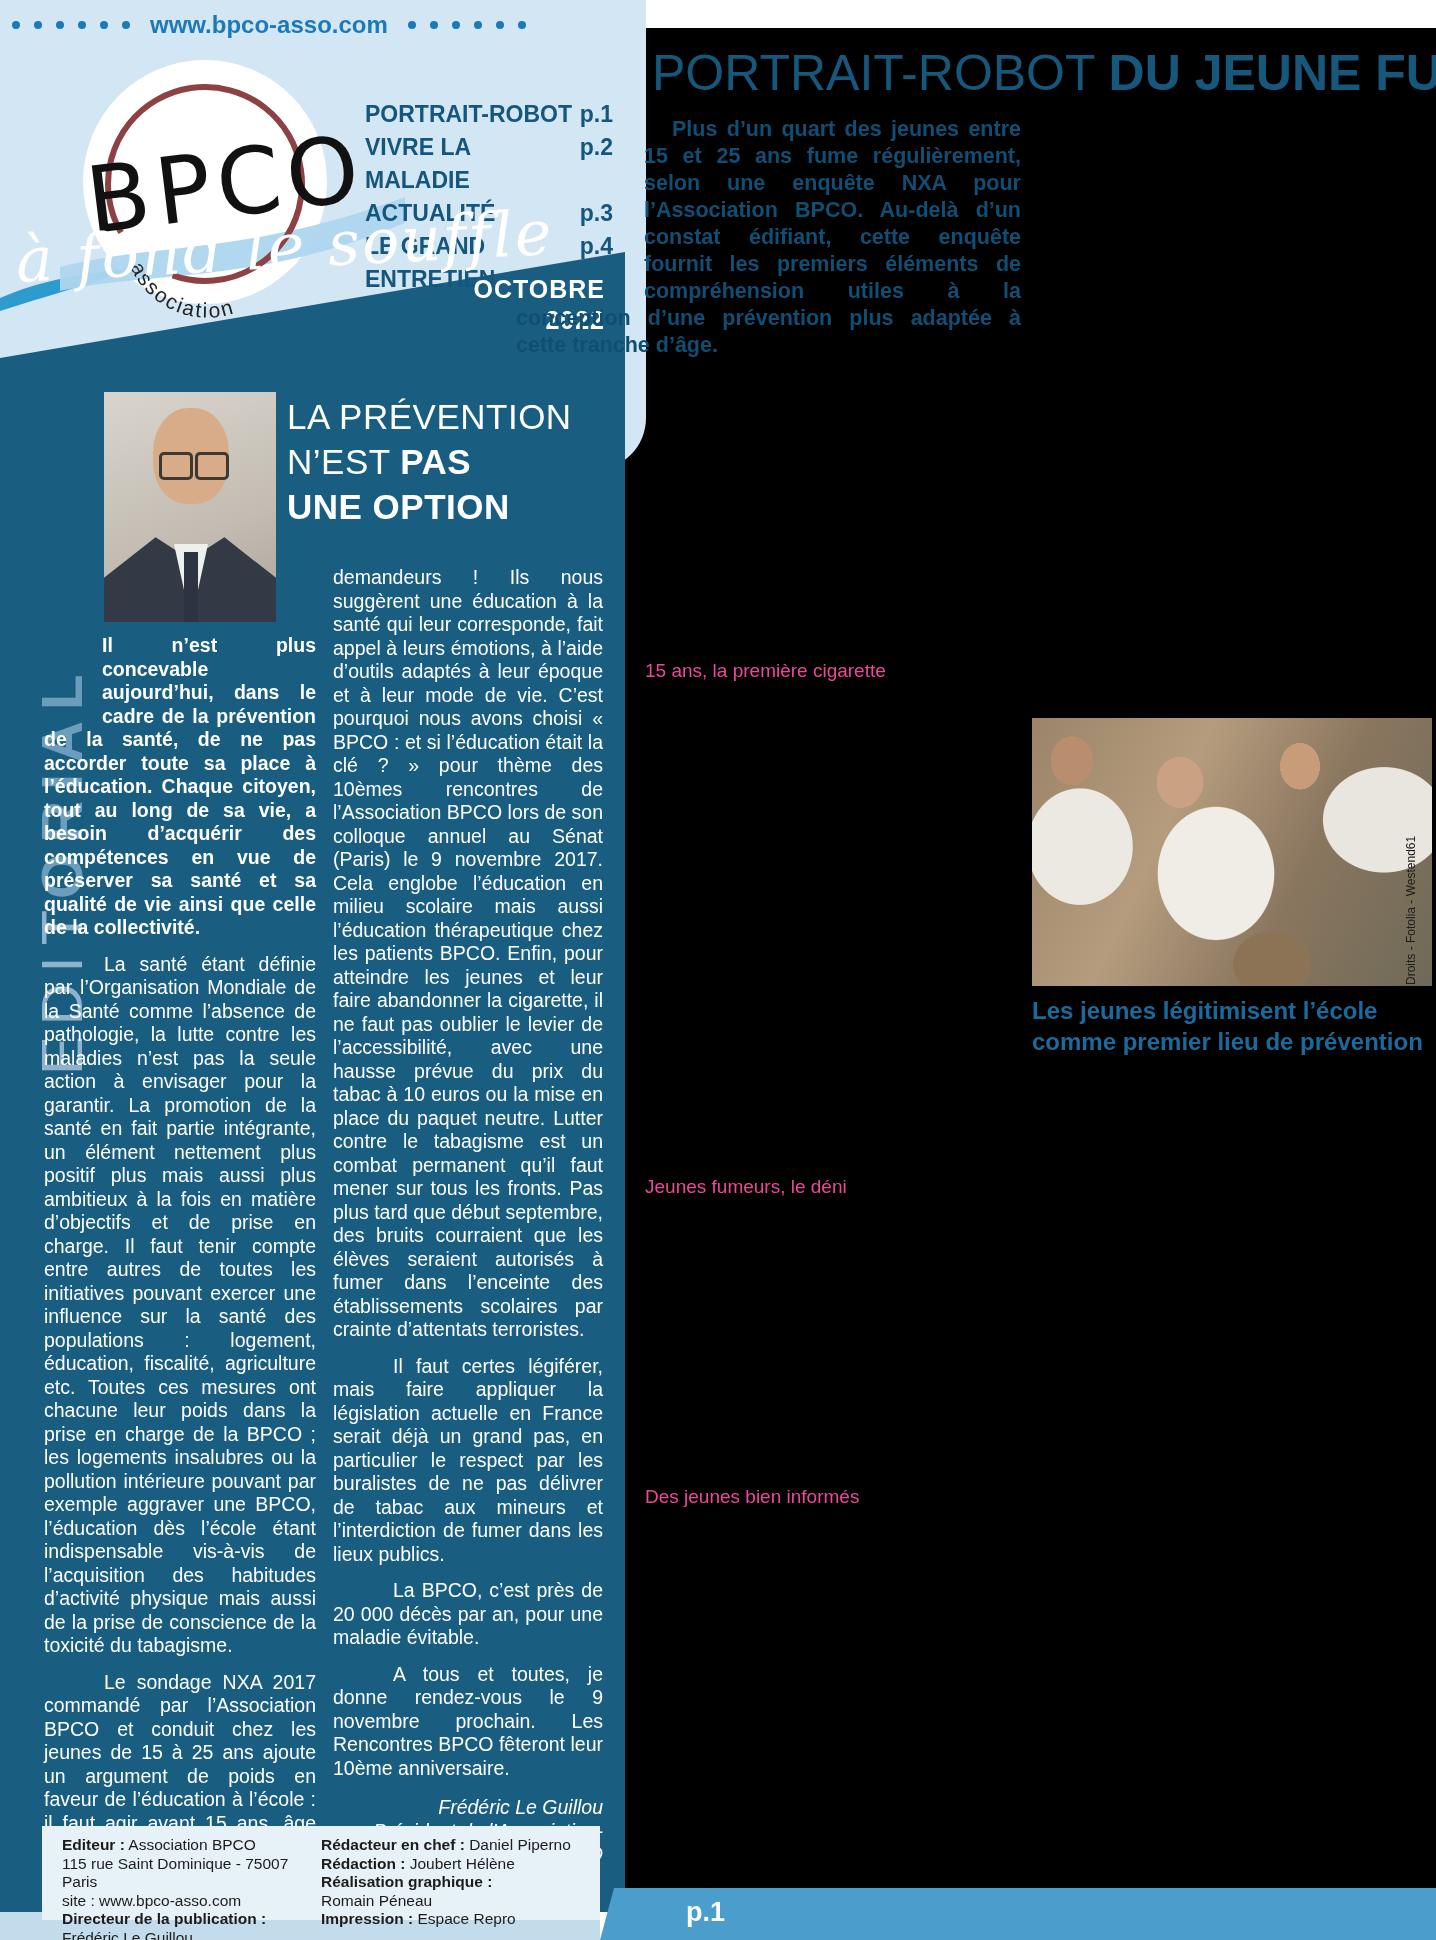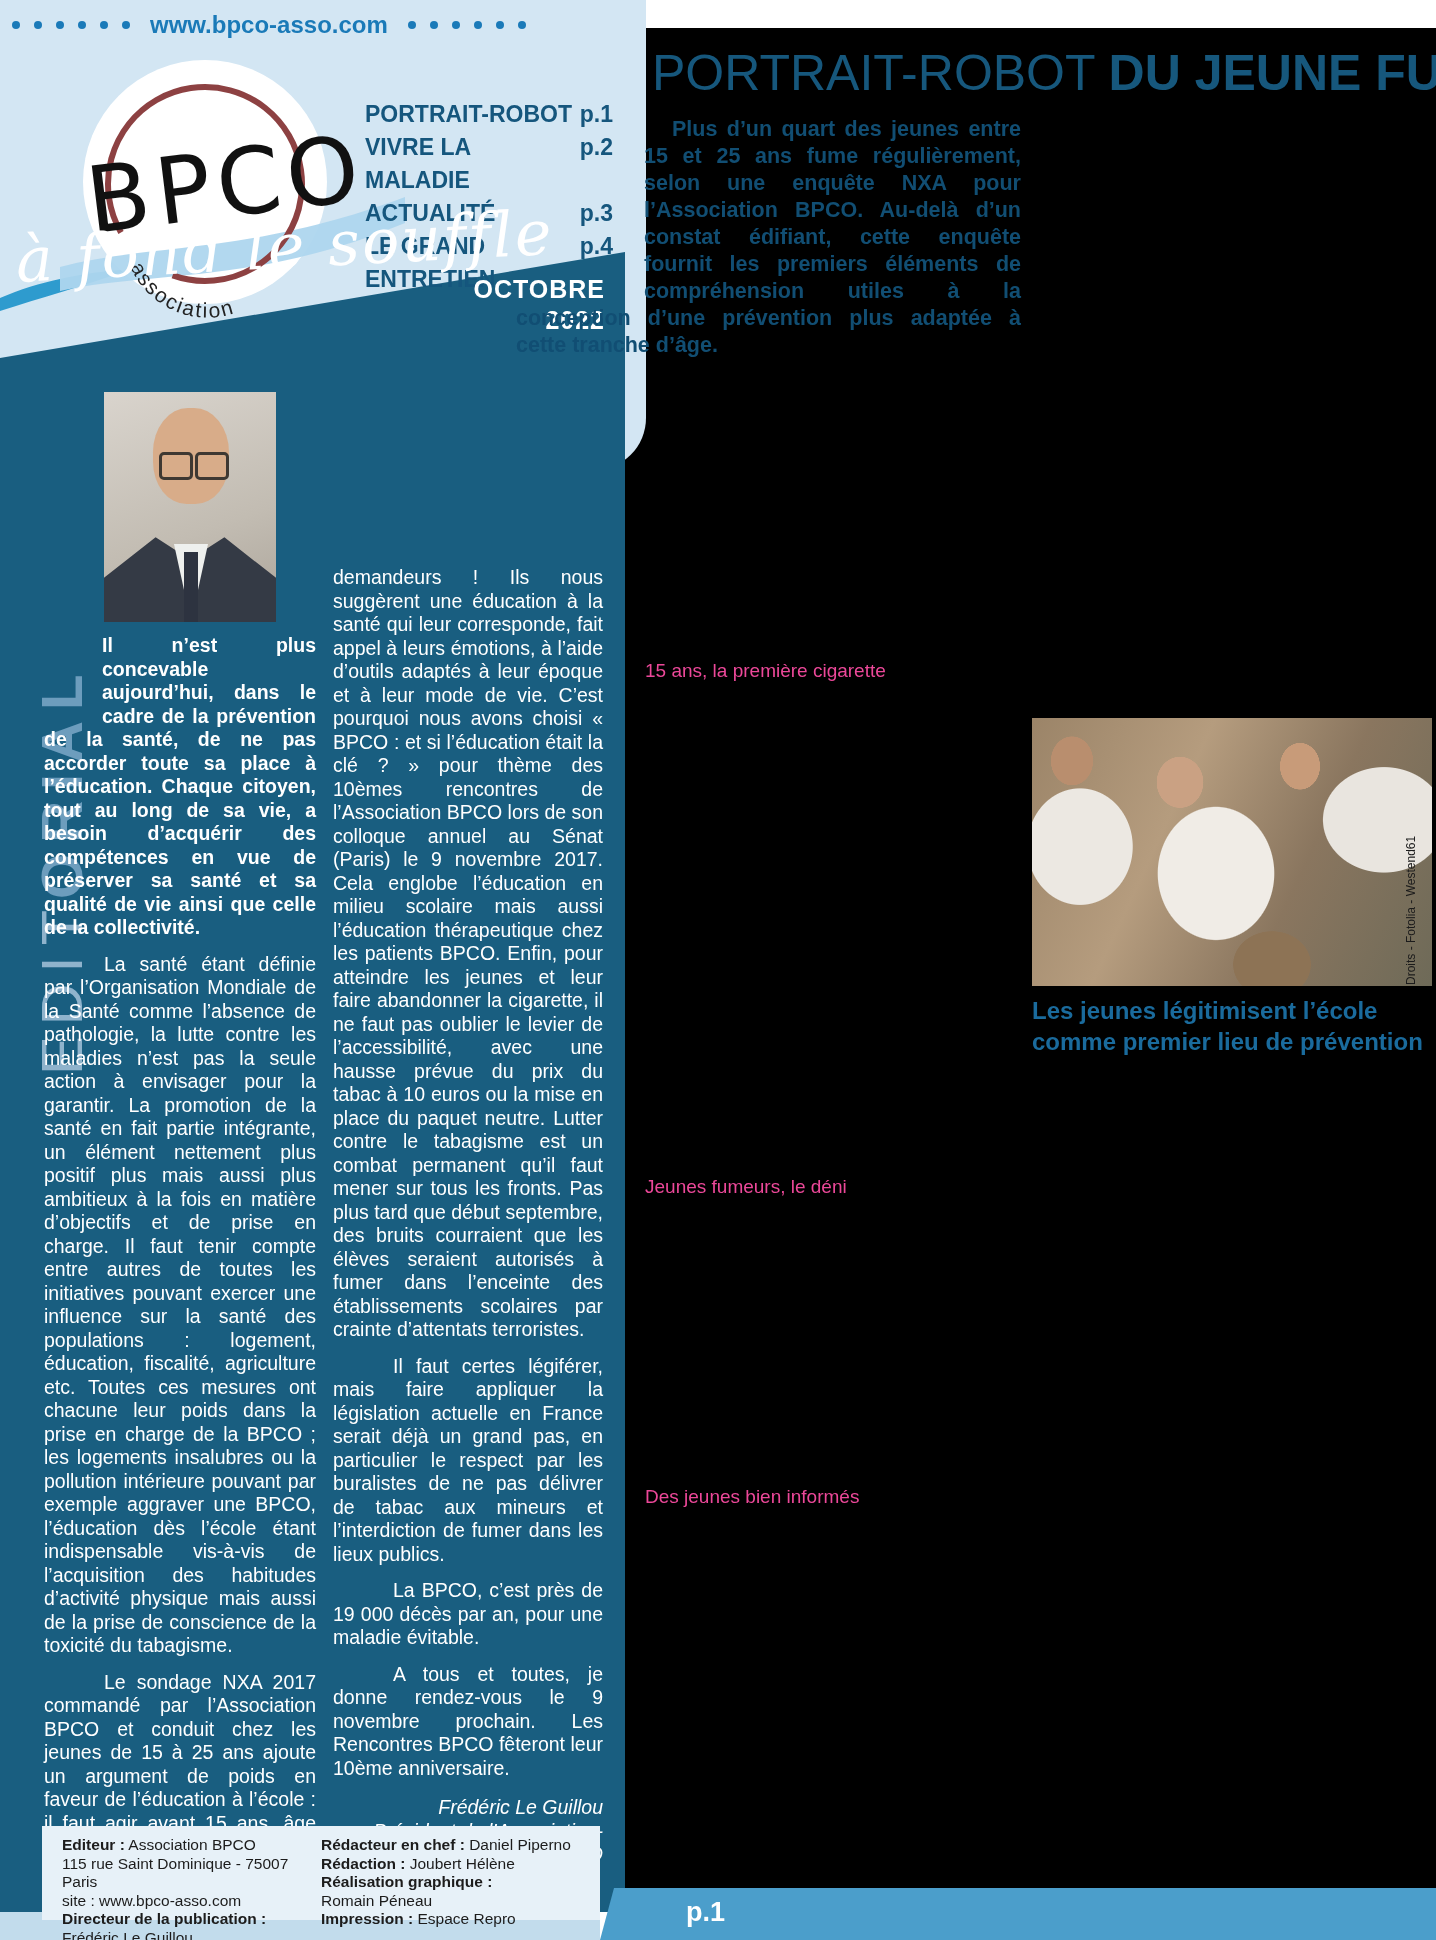--- a/index.html
+++ b/index.html
@@ -164,32 +164,37 @@
 
   <div class="abs portrait">
     <div class="p-head"></div>
     <div class="p-glass"></div>
     <div class="p-glass p-glass2"></div>
     <div class="p-suit"></div>
     <div class="p-shirt"></div>
     <div class="p-tie"></div>
   </div>
 
+  <div class="abs ed-title">
+    <div>LA PRÉVENTION</div>
+    <div><span>N’EST </span><span class="t-bold">PAS</span></div>
+    <div class="t-bold">UNE OPTION</div>
+  </div>
 
   <div class="abs col col1">
     <div class="spacer1"></div>
     <p class="intro-bold">Il n’est plus concevable aujourd’hui, dans le cadre de la prévention de la santé, de ne pas accorder toute sa place à l’éducation. Chaque citoyen, tout au long de sa vie, a besoin d’acquérir des compétences en vue de préserver sa santé et sa qualité de vie ainsi que celle de la collectivité.</p>
     <p class="indent">La santé étant définie par l’Organisation Mondiale de la Santé comme l’absence de pathologie, la lutte contre les maladies n’est pas la seule action à envisager pour la garantir. La promotion de la santé en fait partie intégrante, un élément nettement plus positif plus mais aussi plus ambitieux à la fois en matière d’objectifs et de prise en charge. Il faut tenir compte entre autres de toutes les initiatives pouvant exercer une influence sur la santé des populations : logement, éducation, fiscalité, agriculture etc. Toutes ces mesures ont chacune leur poids dans la prise en charge de la BPCO ; les logements insalubres ou la pollution intérieure pouvant par exemple aggraver une BPCO, l’éducation dès l’école étant indispensable vis-à-vis de l’acquisition des habitudes d’activité physique mais aussi de la prise de conscience de la toxicité du tabagisme.</p>
     <p class="indent">Le sondage NXA 2017 commandé par l’Association BPCO et conduit chez les jeunes de 15 à 25 ans ajoute un argument de poids en faveur de l’éducation à l’école : il faut agir avant 15 ans, âge moyen d’entrée dans le tabagisme. Profitons-en, les jeunes sont</p>
   </div>
 
   <div class="abs col col2">
     <p>demandeurs ! Ils nous suggèrent une éducation à la santé qui leur corresponde, fait appel à leurs émotions, à l’aide d’outils adaptés à leur époque et à leur mode de vie. C’est pourquoi nous avons choisi « BPCO : et si l’éducation était la clé ? » pour thème des 10èmes rencontres de l’Association BPCO lors de son colloque annuel au Sénat (Paris) le 9 novembre 2017. Cela englobe l’éducation en milieu scolaire mais aussi l’éducation thérapeutique chez les patients BPCO. Enfin, pour atteindre les jeunes et leur faire abandonner la cigarette, il ne faut pas oublier le levier de l’accessibilité, avec une hausse prévue du prix du tabac à 10 euros ou la mise en place du paquet neutre. Lutter contre le tabagisme est un combat permanent qu’il faut mener sur tous les fronts. Pas plus tard que début septembre, des bruits courraient que les élèves seraient autorisés à fumer dans l’enceinte des établissements scolaires par crainte d’attentats terroristes.</p>
     <p class="indent">Il faut certes légiférer, mais faire appliquer la législation actuelle en France serait déjà un grand pas, en particulier le respect par les buralistes de ne pas délivrer de tabac aux mineurs et l’interdiction de fumer dans les lieux publics.</p>
-    <p class="indent">La BPCO, c’est près de 19 000 décès par an, pour une maladie évitable.</p>
+    <p class="indent">La BPCO, c’est près de 20 000 décès par an, pour une maladie évitable.</p>
     <p class="indent">A tous et toutes, je donne rendez-vous le 9 novembre prochain. Les Rencontres BPCO fêteront leur 10ème anniversaire.</p>
     <div class="signature">
       <div>Frédéric Le Guillou</div>
       <div>Président de l’Association-</div>
       <div>BPCO</div>
     </div>
   </div>
 
   <div class="abs f-heading">
     <span>PORTRAIT-ROBOT </span><span class="h-bold">DU JEUNE FUMEUR</span>

